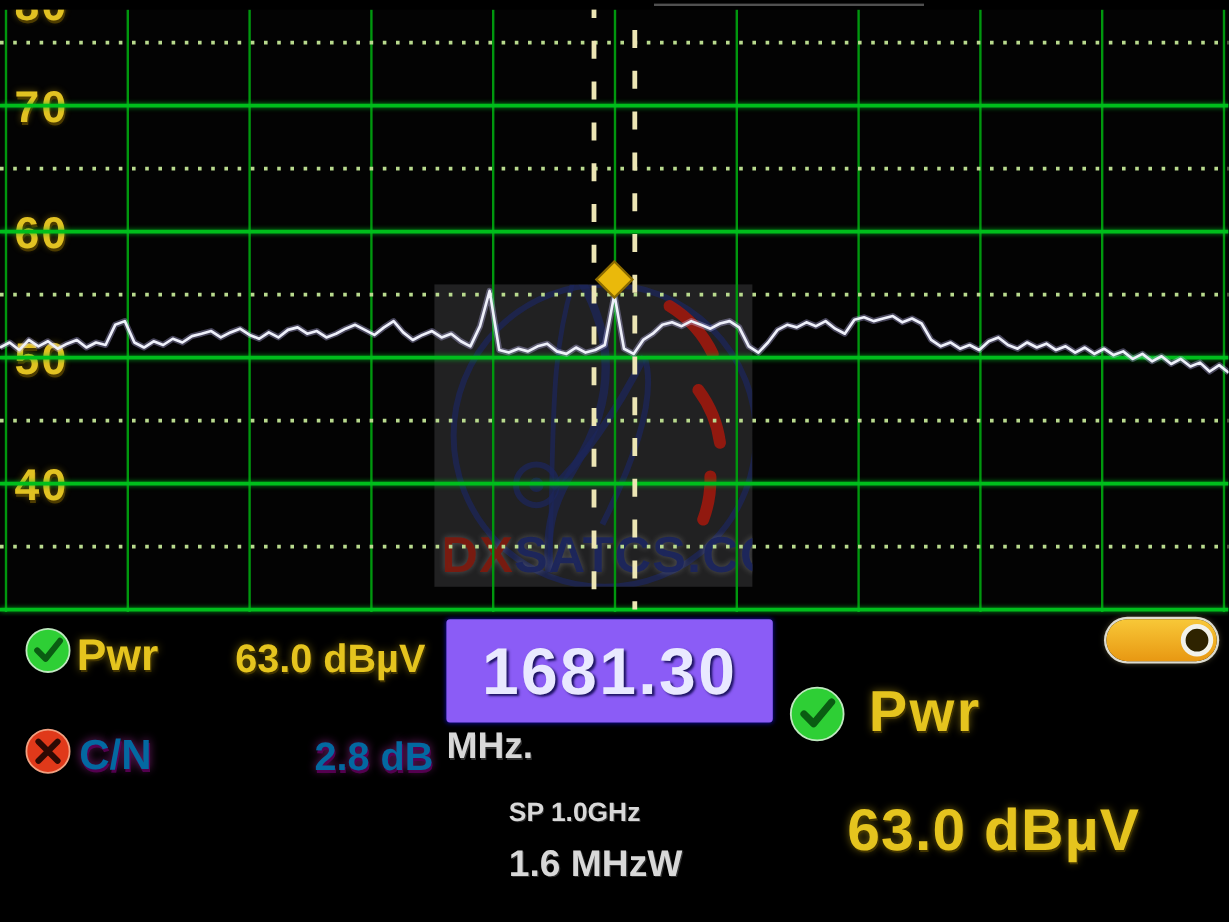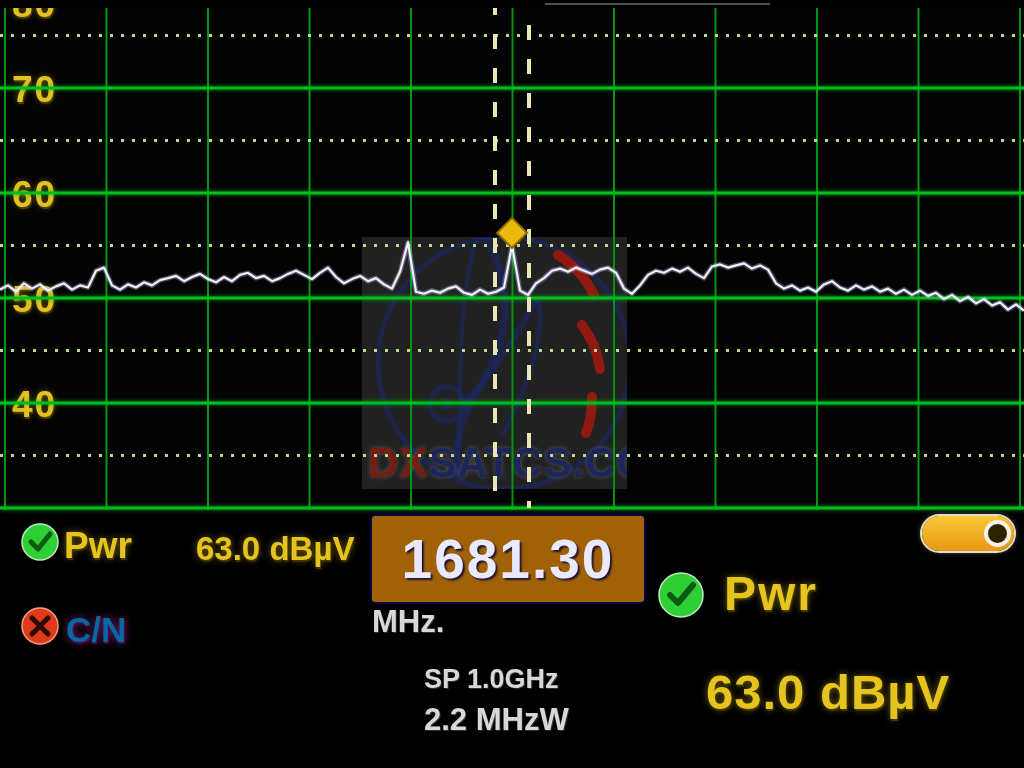--- a/index.html
+++ b/index.html
@@ -17,21 +17,21 @@
   #wm-text .dx{color:rgba(125,24,12,0.92);}
   #wm-text .rest{color:rgba(26,36,92,0.92);}
   #top-strip{position:absolute;left:0;top:0;width:1024px;height:8px;background:#000;z-index:4;}
   #top-glint{position:absolute;left:545px;top:3px;width:225px;height:2px;background:#4f4f4f;z-index:5;}
   
   #panel{position:absolute;left:0;top:514px;width:1024px;height:214px;background:#000;}
   .abs{position:absolute;}
   .yellow{color:#e5c41e;text-shadow:1px 2px 0 rgba(70,55,0,.9),0 0 7px rgba(230,195,25,.5);}
   .magenta{color:#0369a1;text-shadow:1px 2px 0 rgba(90,0,85,.9),0 0 8px rgba(230,60,215,.55);}
   .white{color:#d8d8d8;text-shadow:1px 1px 0 rgba(60,60,60,.8);}
-  #freq-box{left:372px;top:2px;width:272px;height:86px;background:#a16207;border-radius:3px;
+  #freq-box{left:372px;top:2px;width:272px;height:86px;background:#8b5cf6;border-radius:3px;
             display:flex;align-items:center;justify-content:center;
             box-shadow:0 0 4px rgba(20,20,220,.8);}
   #freq-box span{font-size:55px;color:#e9e9ff;letter-spacing:2px;text-shadow:2px 2px 2px rgba(0,0,60,.8);}
   #battery{left:922px;top:2px;width:92px;height:35px;border-radius:18px;
            background:linear-gradient(#f8c838,#e89812);box-shadow:0 0 0 2px rgba(250,250,240,.85),0 0 6px rgba(255,230,150,.6);}
   #battery .tip{position:absolute;right:3px;top:4px;width:27px;height:27px;border-radius:50%;
                 background:#2e2300;border:4px solid #f2f2ea;box-sizing:border-box;}
 </style>
 </head>
 <body>
@@ -115,24 +115,25 @@
 
   <div id="battery" class="abs">
       <div class="tip"></div>
     </div>
 
   <svg class="abs" style="left:20px;top:92px" width="40" height="40">
     <circle cx="20" cy="20" r="18" fill="#e0391a" stroke="#f0a080" stroke-width="1.5"></circle>
     <path d="M12 12 L28 28 M28 12 L12 28" fill="none" stroke="#2d0a04" stroke-width="5" stroke-linecap="round"></path>
   </svg>
   <div class="abs magenta" style="left:66px;top:96px;font-size:35px">C/N</div>
+  <div class="abs magenta" style="left:262px;top:98px;font-size:33px">2.8 dB</div>
 
   <svg class="abs" style="left:656px;top:56px" width="50" height="50">
     <circle cx="25" cy="25" r="22" fill="#2ecf35" stroke="#bfe8bf" stroke-width="1.5"></circle>
     <path d="M14 25 L22 33 L37 15" fill="none" stroke="#0a5c12" stroke-width="6" stroke-linecap="round" stroke-linejoin="round"></path>
   </svg>
   <div class="abs yellow" style="left:724px;top:52px;font-size:48px;letter-spacing:2px">Pwr</div>
 
-  <div class="abs white" style="left:424px;top:150px;font-size:27px">SP 1.0GHz</div>
-  <div class="abs white" style="left:424px;top:188px;font-size:31px">2.2 MHzW</div>
+  <div class="abs white" style="left:424px;top:150px;font-size:22px">SP 1.0GHz</div>
+  <div class="abs white" style="left:424px;top:188px;font-size:31px">1.6 MHzW</div>
 
   <div class="abs yellow" style="left:706px;top:150px;font-size:49px;letter-spacing:1px">63.0 dBµV</div>
 </div>
 
 </body></html>

